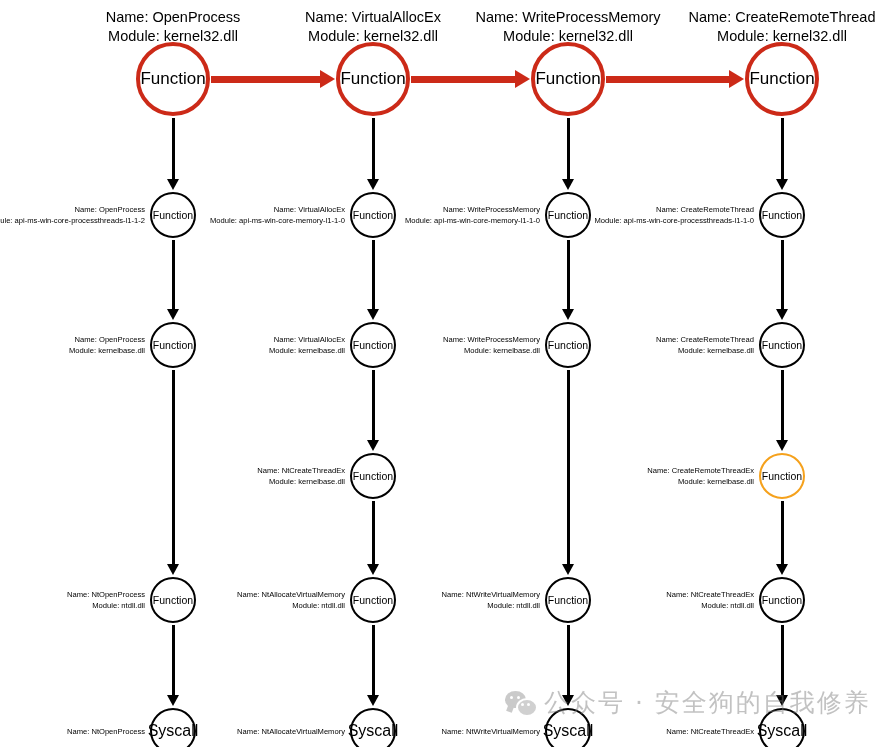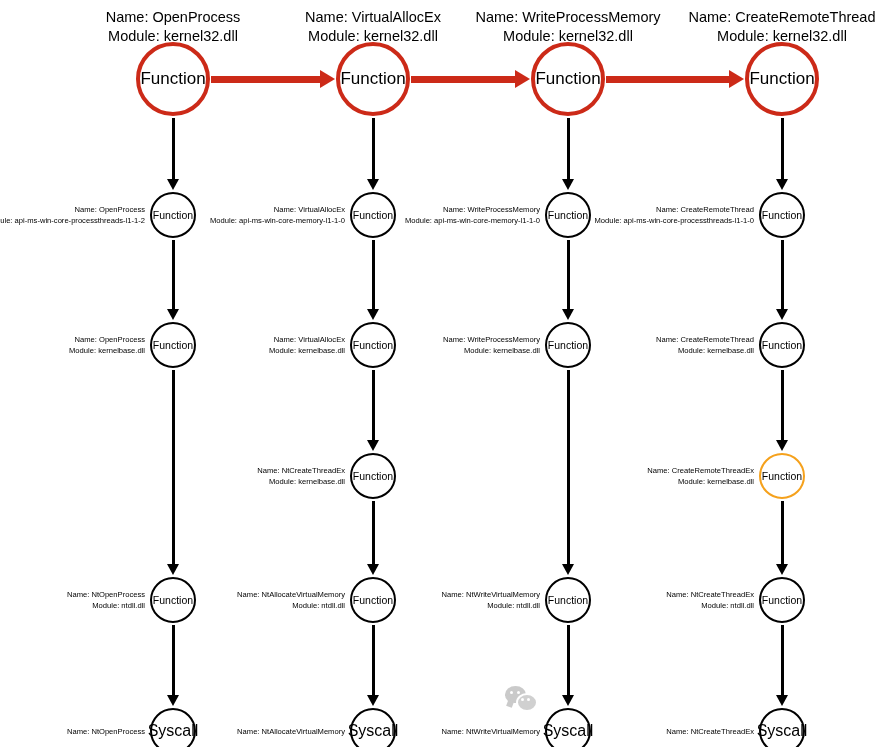--- a/index.html
+++ b/index.html
@@ -327,13 +327,14 @@
 
 <div id="watermark">
   <span class="wm-icon">
     <span class="b1"></span>
       <span class="b2"></span>
     <span class="d d1"></span>
       <span class="d d2"></span>
     <span class="d d3"></span>
       <span class="d d4"></span>
   </span>
+  <span class="wm-text">公众号 · 安全狗的自我修养</span>
 </div>
 
 </body></html>

